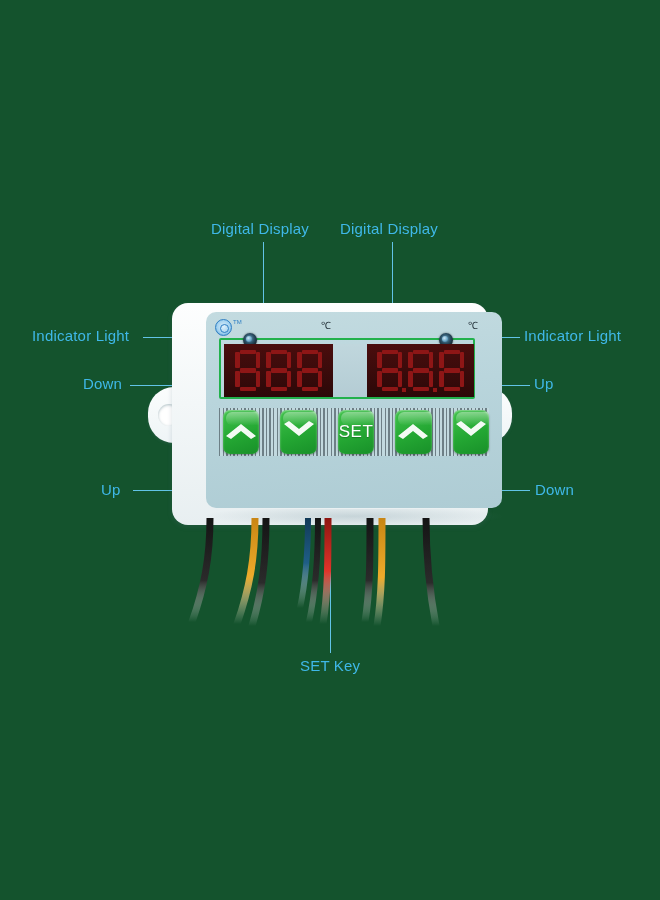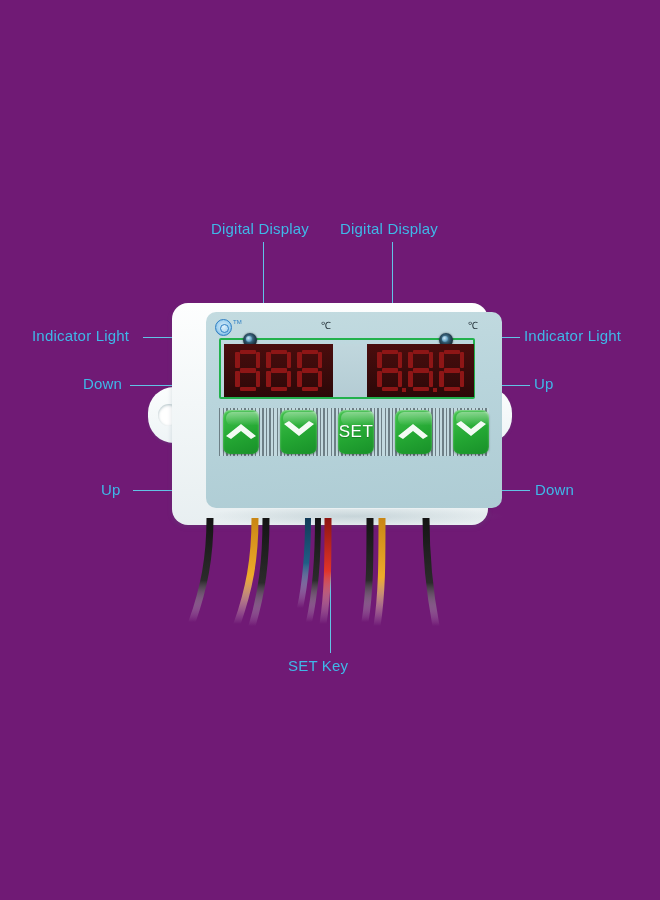--- a/index.html
+++ b/index.html
@@ -2,21 +2,21 @@
 <html><head>
 <meta charset="utf-8">
 <style>
   * { box-sizing: border-box; margin: 0; padding: 0; }
   html, body {
     width: 660px; height: 900px;
     background: #ffffff;
     font-family: "Liberation Sans", sans-serif;
     overflow: hidden;
   }
-  #stage { position: relative; width: 660px; height: 900px; background: #701a75; }
+  #stage { position: relative; width: 660px; height: 900px; background: #14532d; }
 
   
   .callout {
     position: absolute;
     color: #3fb8e8;
     font-family: "Liberation Sans", sans-serif;
     font-size: 15px;
     letter-spacing: 0.2px;
     white-space: nowrap;
   }
@@ -212,21 +212,21 @@
 
   <div class="callout" style="left:32px; top:327px;">Indicator Light</div>
   <div class="callout" style="left:524px; top:327px;">Indicator Light</div>
 
   <div class="callout" style="left:83px; top:375px;">Down</div>
   <div class="callout" style="left:534px; top:375px;">Up</div>
 
   <div class="callout" style="left:101px; top:481px;">Up</div>
   <div class="callout" style="left:535px; top:481px;">Down</div>
 
-  <div class="callout" style="left:288px; top:657px;">SET Key</div>
+  <div class="callout" style="left:300px; top:657px;">SET Key</div>
 
   <div class="line-v" style="left:263px; top:242px; height:119px;"></div>
 
   <div class="line-v" style="left:392px; top:242px; height:119px;"></div>
 
   <div class="line-h" style="left:143px; top:337px; width:82px;"></div>
 
   <div class="line-h" style="left:438px; top:337px; width:82px;"></div>
 
   <div class="line-h" style="left:130px; top:385px; width:147px;"></div>

